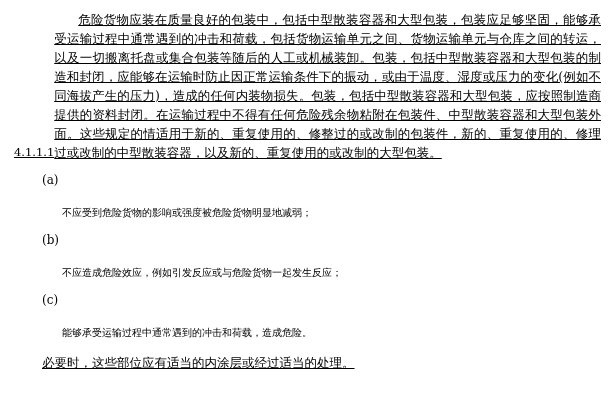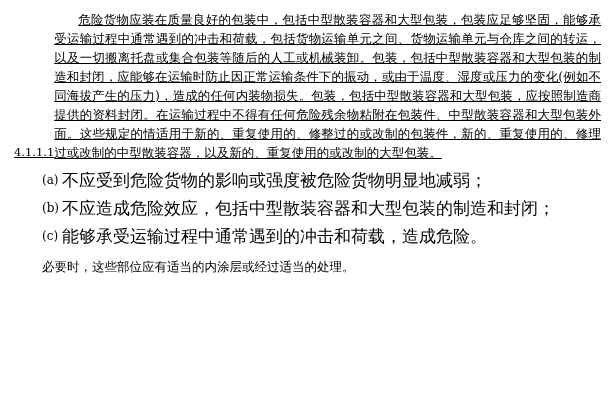--- a/index.html
+++ b/index.html
@@ -58,32 +58,34 @@
     flex: 0 0 auto;
     width: 48px;
     padding-left: 28px;
     box-sizing: border-box;
     font-size: 12px;
     line-height: 19px;
     font-family: "DejaVu Serif", "Liberation Serif", serif;
   }
   .sub-text {
     flex: 1 1 auto;
-    font-size: 17px;
+    font-size: 10px;
     line-height: 19px;
     font-family: "DejaVu Serif", "Liberation Serif", serif;
     text-align: justify;
+    margin-top: 32px;
   }
   .note-para {
     margin-top: 11px;
     padding-left: 28px;
     font-size: 12.5px;
     line-height: 19px;
     font-family: "DejaVu Serif", "Liberation Serif", serif;
     text-align: justify;
+    text-decoration: underline;
   }
   .block-1115 {
     margin-top: 12px;
   }
 </style>
 </head>
 <body>
 
 <div class="page">
 
@@ -93,21 +95,21 @@
   </div>
 
 
   <div class="sub-list">
     <div class="sub-item">
       <div class="sub-label">(a)</div>
       <div class="sub-text">不应受到危险货物的影响或强度被危险货物明显地减弱；</div>
     </div>
     <div class="sub-item">
       <div class="sub-label">(b)</div>
-      <div class="sub-text">不应造成危险效应，包括中型散装容器和大型包装的制造和封闭；</div>
+      <div class="sub-text">不应造成危险效应，例如引发反应或与危险货物一起发生反应；</div>
     </div>
     <div class="sub-item">
       <div class="sub-label">(c)</div>
       <div class="sub-text">能够承受运输过程中通常遇到的冲击和荷载，造成危险。</div>
     </div>
   </div>
 
   <div class="note-para">必要时，这些部位应有适当的内涂层或经过适当的处理。</div>
 
 

